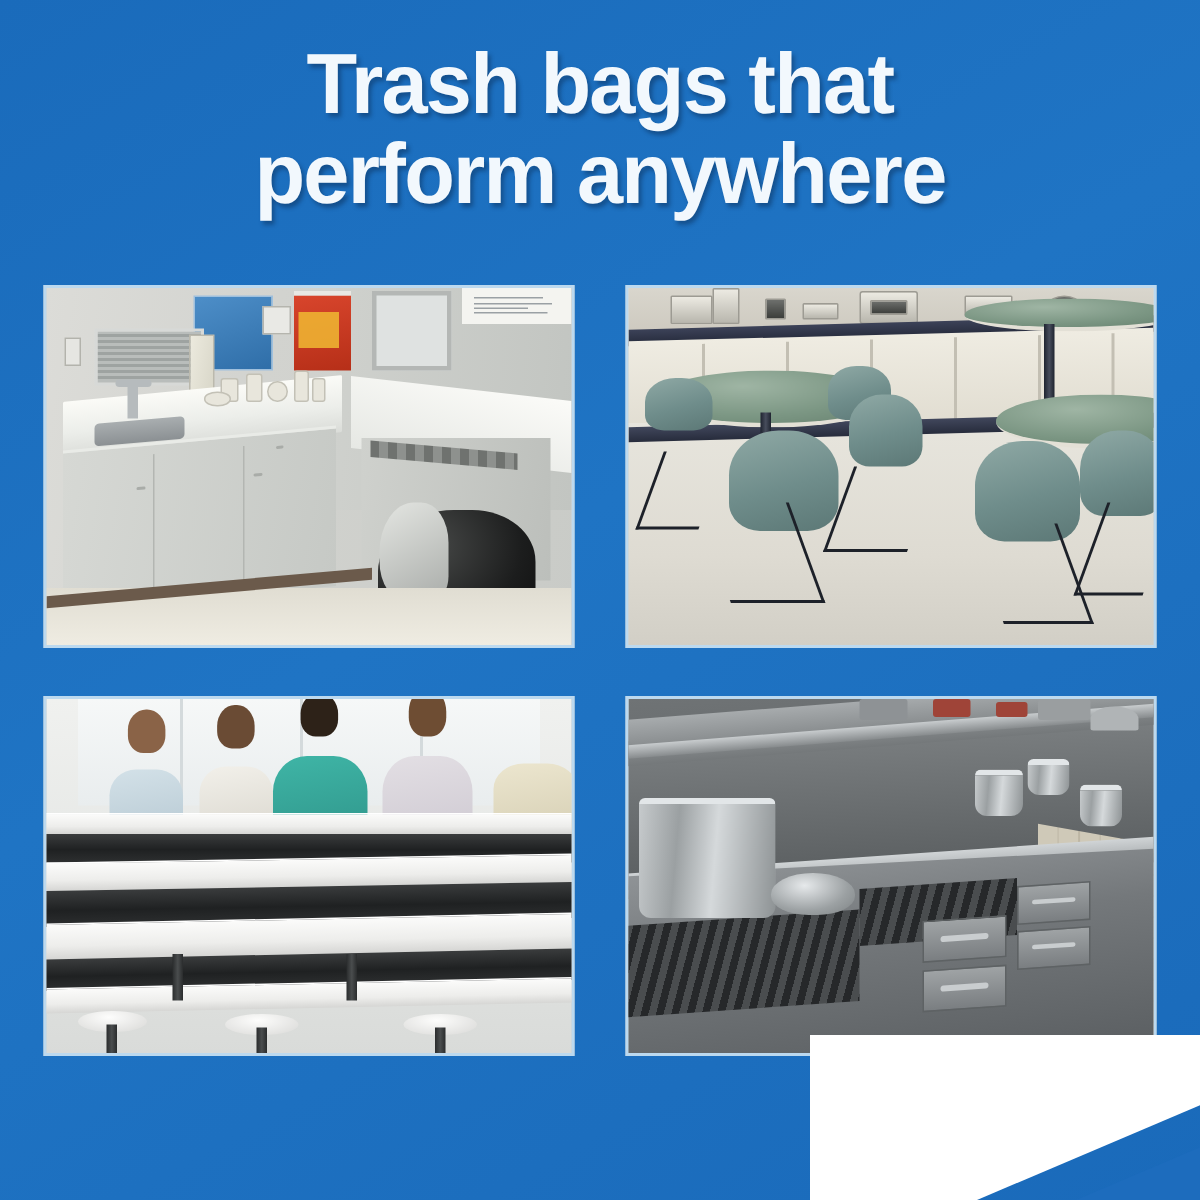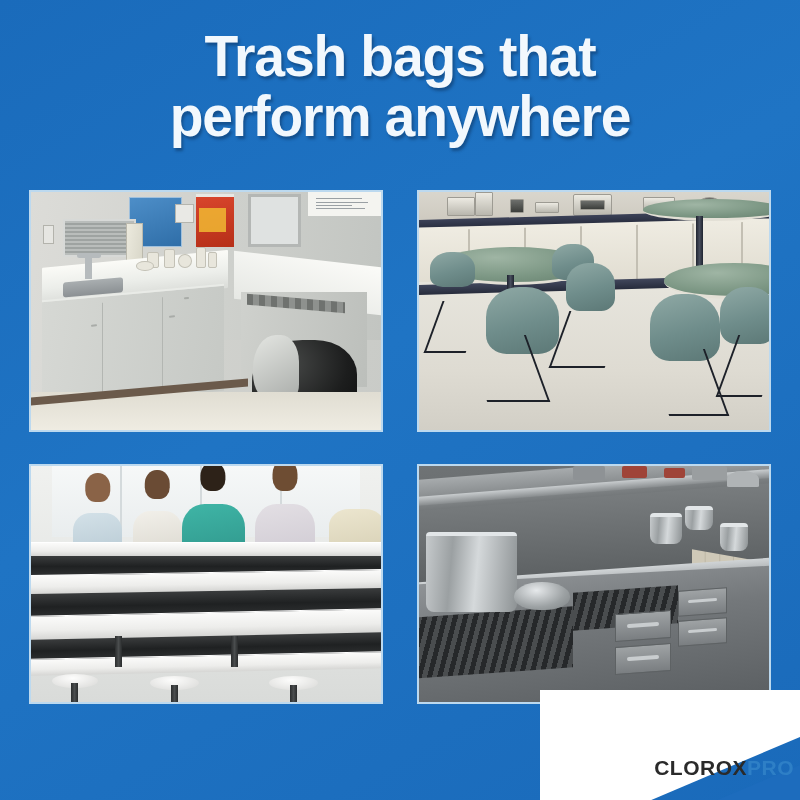--- a/index.html
+++ b/index.html
@@ -521,18 +521,15 @@
         <div class="drawer" style="left:74%;top:52%;width:14%;height:11%;transform:skewY(-4deg)"></div>
         <div class="drawer" style="left:74%;top:65%;width:14%;height:11%;transform:skewY(-4deg)"></div>
       </div>
     </div>
 
   </div>
 
   <div id="logo-wedge">
     <div id="wedge-white"></div>
     <div id="wedge-blue"></div>
-    <div id="logo-text">
-      <span class="c">CLOROX</span><span class="p">PRO</span>
-    </div>
   </div>
 
 </div>
 
 </body></html>

